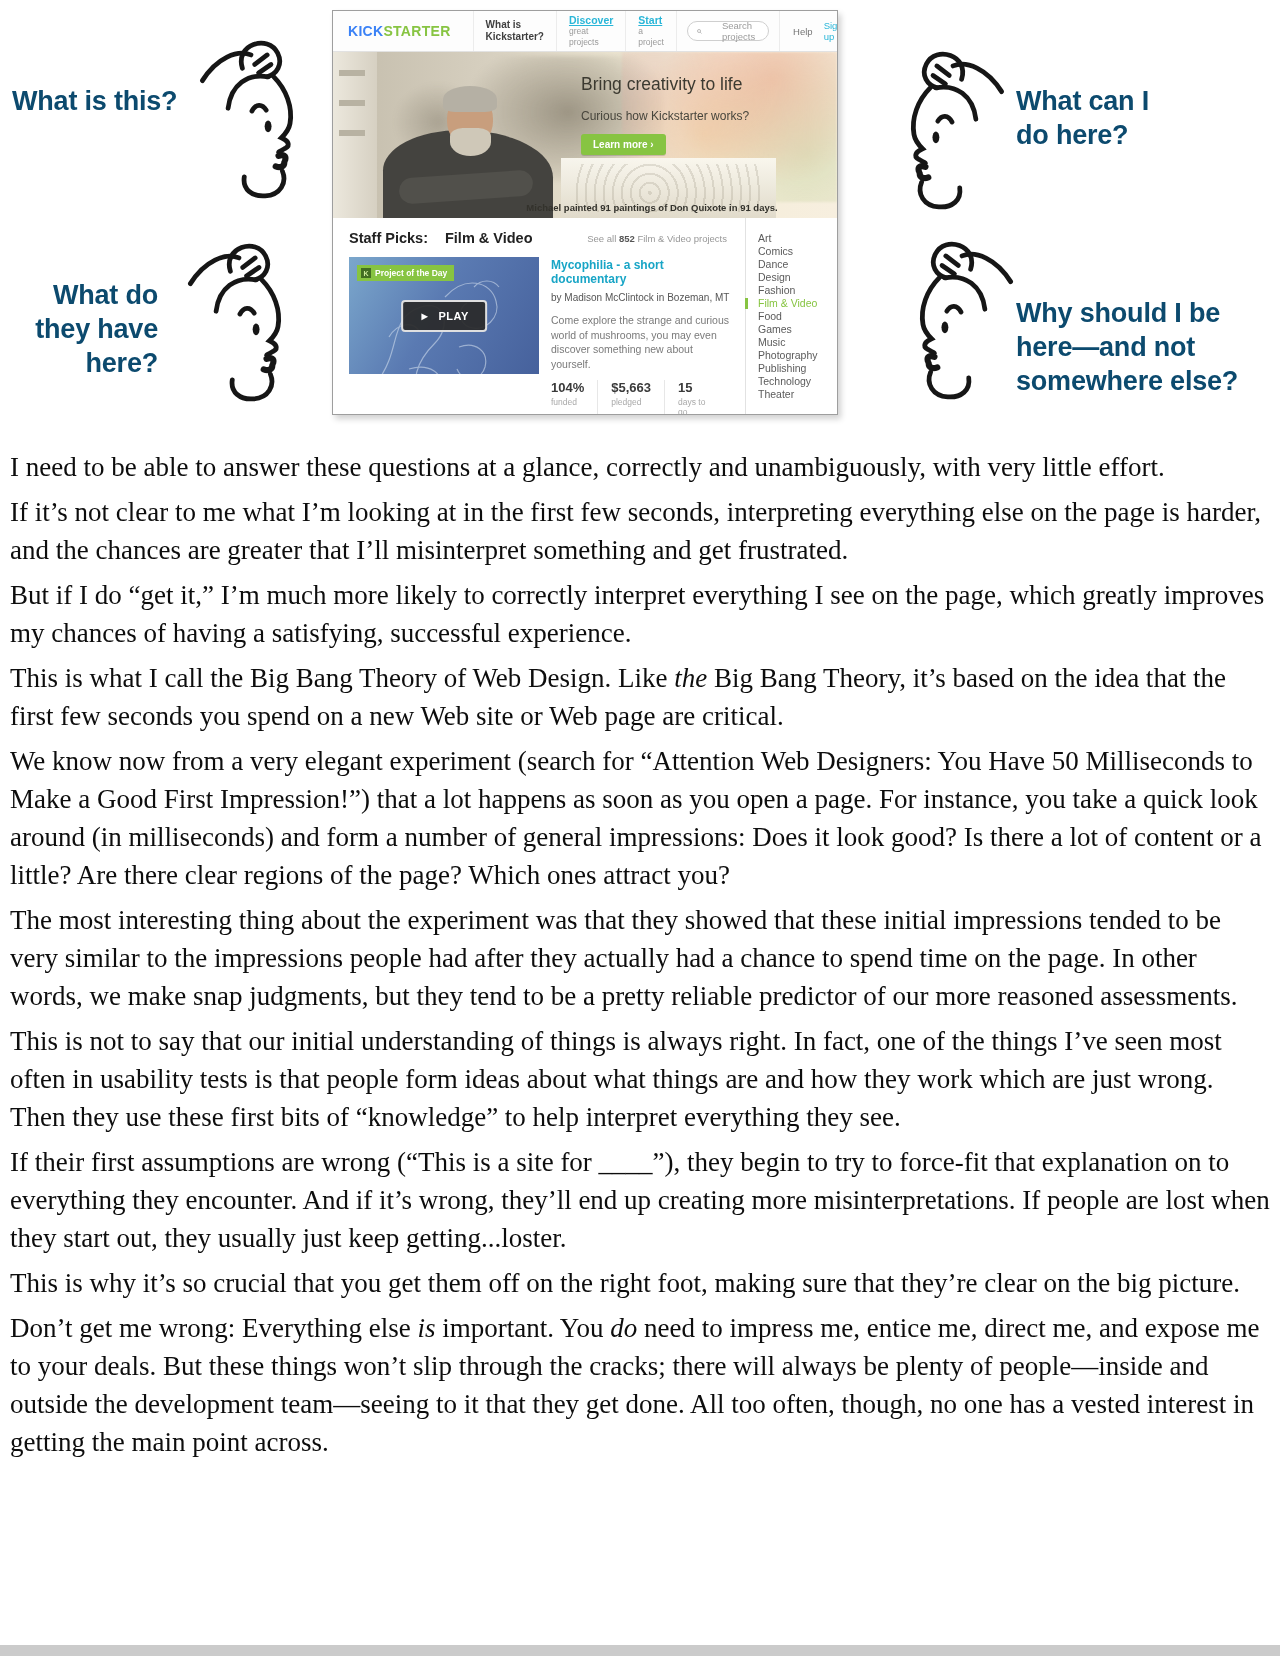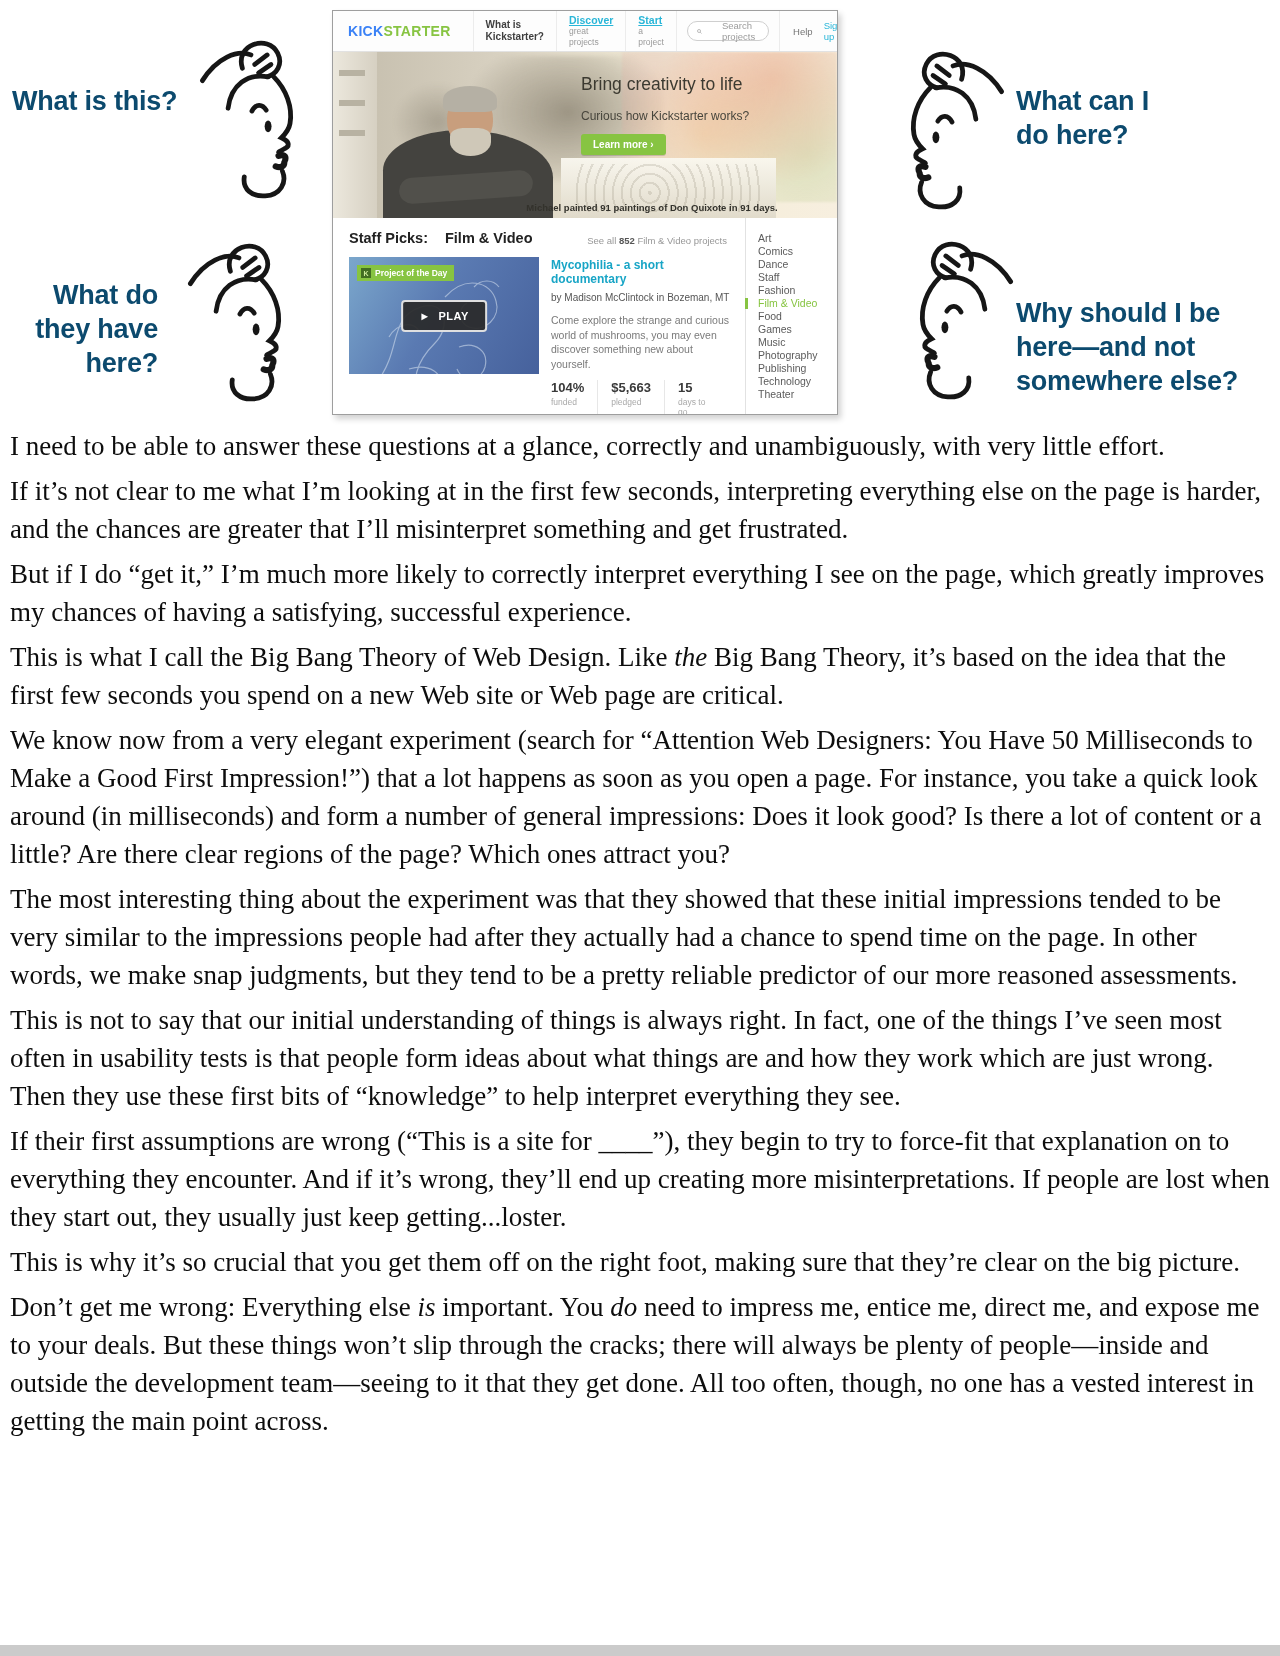--- a/index.html
+++ b/index.html
@@ -50,21 +50,21 @@
   .man-hair{position:absolute;left:110px;bottom:106px;width:54px;height:26px;background:#b5b0a4;border-radius:50% 50% 22% 22%;}
   .man-beard{position:absolute;left:117px;bottom:62px;width:41px;height:28px;background:#cfc8b8;border-radius:32% 32% 52% 52%;}
   .hero-title{position:absolute;left:248px;top:22px;font-size:17.5px;color:#3c3a31;}
   .hero-sub{position:absolute;left:248px;top:57px;font-size:12px;color:#47453c;}
   .hero-btn{position:absolute;left:248px;top:82px;background:#87c442;color:#fff;font-size:10px;font-weight:700;padding:5px 12px;border-radius:3px;box-shadow:0 1px 0 rgba(0,0,0,.15);}
   .hero-caption{position:absolute;left:150px;right:16px;bottom:5px;text-align:center;font-size:9.5px;font-weight:700;color:#33322c;}
 
   
   .ks-staff{display:flex;height:197px;box-sizing:border-box;padding-left:16px;background:#fff;}
   .staff-main{flex:1;padding:12px 12px 0 0;display:flex;flex-direction:column;}
-  .staff-head{display:flex;align-items:flex-end;margin-bottom:11px;}
+  .staff-head{display:flex;align-items:center;margin-bottom:11px;}
   .staff-title{font-size:14.5px;font-weight:700;color:#222;}
   .staff-cat{font-size:14.5px;font-weight:700;color:#222;margin-left:17px;}
   .see-all{margin-left:auto;font-size:9.5px;color:#979797;padding-right:6px;}
   .see-all b{color:#555;}
   .staff-content{display:flex;}
   .proj-img{position:relative;width:190px;height:117px;background:linear-gradient(120deg,#7ba7cc 0%,#5a7ab2 45%,#46619c 100%);overflow:hidden;flex:none;}
   .proj-badge{position:absolute;left:8px;top:8px;background:#87c442;color:#fff;font-size:8.5px;font-weight:700;padding:3px 7px 3px 4px;display:flex;align-items:center;gap:4px;}
   .badge-k{display:inline-flex;align-items:center;justify-content:center;width:10px;height:10px;background:rgba(10,40,10,.55);font-size:7px;font-weight:800;color:#cdeb9a;}
   .play-btn{position:absolute;left:50%;top:50%;transform:translate(-50%,-50%);background:rgba(42,42,42,.93);border:2px solid rgba(255,255,255,.85);border-radius:4px;color:#fff;font-weight:700;font-size:11px;padding:8px 16px;display:flex;align-items:center;gap:8px;letter-spacing:.5px;}
   .proj-info{flex:1;margin-left:12px;display:flex;flex-direction:column;height:146px;}
@@ -76,21 +76,21 @@
   .stat{padding-right:13px;margin-right:13px;border-right:1px solid #e7e7e7;}
   .stat:last-child{border-right:none;}
   .stat-value{font-size:13px;font-weight:700;color:#3a3a3a;}
   .stat-label{font-size:8.5px;color:#a9a9a9;margin-top:2px;}
   .staff-cats{width:92px;border-left:1px solid #e2e2e2;padding:14px 0 0 12px;box-sizing:border-box;}
   .cat{position:relative;font-size:10.5px;line-height:13px;color:#5b5b5b;}
   .cat.active{color:#87c442;}
   .cat.active:before{content:"";position:absolute;left:-13px;top:1px;bottom:1px;width:3px;background:#87c442;}
 
   
-  .body-text{position:absolute;left:10px;top:427px;width:1262px;font-family:"Liberation Serif",serif;font-size:27px;line-height:38px;color:#0d0d0d;}
+  .body-text{position:absolute;left:10px;top:448px;width:1262px;font-family:"Liberation Serif",serif;font-size:27px;line-height:38px;color:#0d0d0d;}
   .body-text p{margin:0 0 7px 0;}
 
   .bottom-bar{position:absolute;left:0;right:0;bottom:0;height:11px;background:#cbcbcb;}
 </style>
 </head>
 <body>
 
 <svg width="0" height="0" style="position:absolute">
   <symbol id="profile-face" viewBox="0 0 130 190">
     <g fill="none" stroke="#161616" stroke-width="5" stroke-linecap="round">
@@ -224,21 +224,21 @@
                 <div class="stat-label">days to go</div>
               </div>
             </div>
         </div>
       </div>
     </div>
     <div class="staff-cats">
         <div class="cat">Art</div>
         <div class="cat">Comics</div>
         <div class="cat">Dance</div>
-        <div class="cat">Staff</div>
+        <div class="cat">Design</div>
         <div class="cat">Fashion</div>
         <div class="cat active">Film &amp; Video</div>
         <div class="cat">Food</div>
         <div class="cat">Games</div>
         <div class="cat">Music</div>
         <div class="cat">Photography</div>
         <div class="cat">Publishing</div>
         <div class="cat">Technology</div>
         <div class="cat">Theater</div>
       </div>

